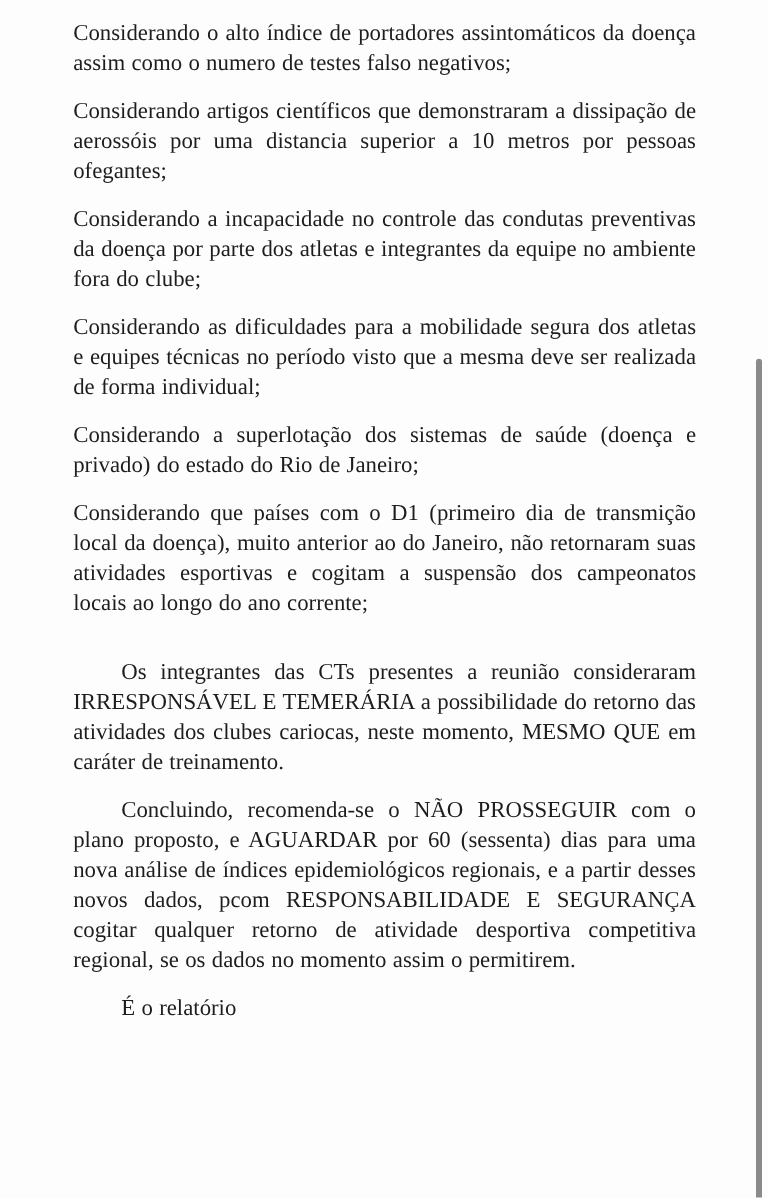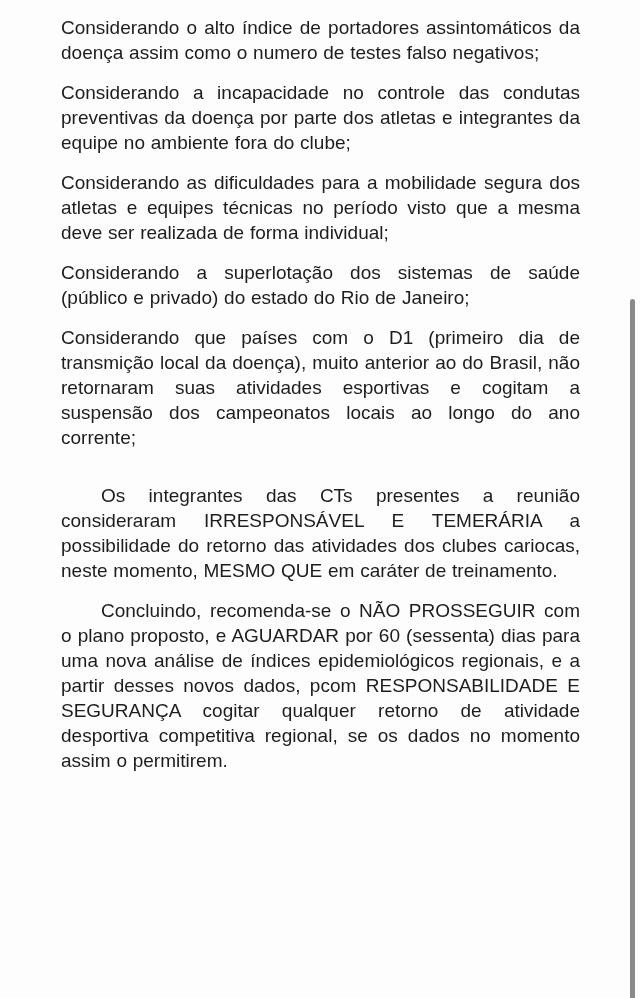--- a/index.html
+++ b/index.html
@@ -16,20 +16,21 @@
   }
   .page {
     position: absolute;
     inset: 0;
   }
   .text-column {
     position: absolute;
     left: 61px;
     top: 15px;
     width: 519px;
+    font-family: Liberation Serif, serif;
   }
   .para {
     margin: 0 0 15px 0;
     font-size: 19px;
     line-height: 25px;
     color: #1d1d1d;
     text-align: justify;
     word-spacing: 0.5px;
   }
   .para.indent {
@@ -51,21 +52,23 @@
     background: #8a8a8a;
     border-radius: 3px 3px 0 0;
   }
 </style>
 </head>
 <body>
 
 <div class="page">
   <div class="text-column">
     <p class="para">Considerando o alto índice de portadores assintomáticos da doença assim como o numero de testes falso negativos;</p>
+    <p class="para">Considerando artigos científicos que demonstraram a dissipação de aerossóis por uma distancia superior a 10 metros por pessoas ofegantes;</p>
     <p class="para">Considerando a incapacidade no controle das condutas preventivas da doença por parte dos atletas e integrantes da equipe no ambiente fora do clube;</p>
     <p class="para">Considerando as dificuldades para a mobilidade segura dos atletas e equipes técnicas no período visto que a mesma deve ser realizada de forma individual;</p>
-    <p class="para">Considerando a superlotação dos sistemas de saúde (público e privado) do estado do Rio de Janeiro;</p>
-    <p class="para">Considerando que países com o D1 (primeiro dia de transmição local da doença), muito anterior ao do Brasil, não retornaram suas atividades esportivas e cogitam a suspensão dos campeonatos locais ao longo do ano corrente;</p>
+    <p class="para">Considerando a superlotação dos sistemas de saúde (doença e privado) do estado do Rio de Janeiro;</p>
+    <p class="para">Considerando que países com o D1 (primeiro dia de transmição local da doença), muito anterior ao do Janeiro, não retornaram suas atividades esportivas e cogitam a suspensão dos campeonatos locais ao longo do ano corrente;</p>
     <p class="para indent gap-before">Os integrantes das CTs presentes a reunião consideraram IRRESPONSÁVEL E TEMERÁRIA a possibilidade do retorno das atividades dos clubes cariocas, neste momento, MESMO QUE em caráter de treinamento.</p>
     <p class="para indent">Concluindo, recomenda-se o NÃO PROSSEGUIR com o plano proposto, e AGUARDAR por 60 (sessenta) dias para uma nova análise de índices epidemiológicos regionais, e a partir desses novos dados, pcom RESPONSABILIDADE E SEGURANÇA cogitar qualquer retorno de atividade desportiva competitiva regional, se os dados no momento assim o permitirem.</p>
+    <p class="para indent closing">É o relatório</p>
   </div>
   <div class="scrollbar-thumb"></div>
 </div>
 
 </body></html>

